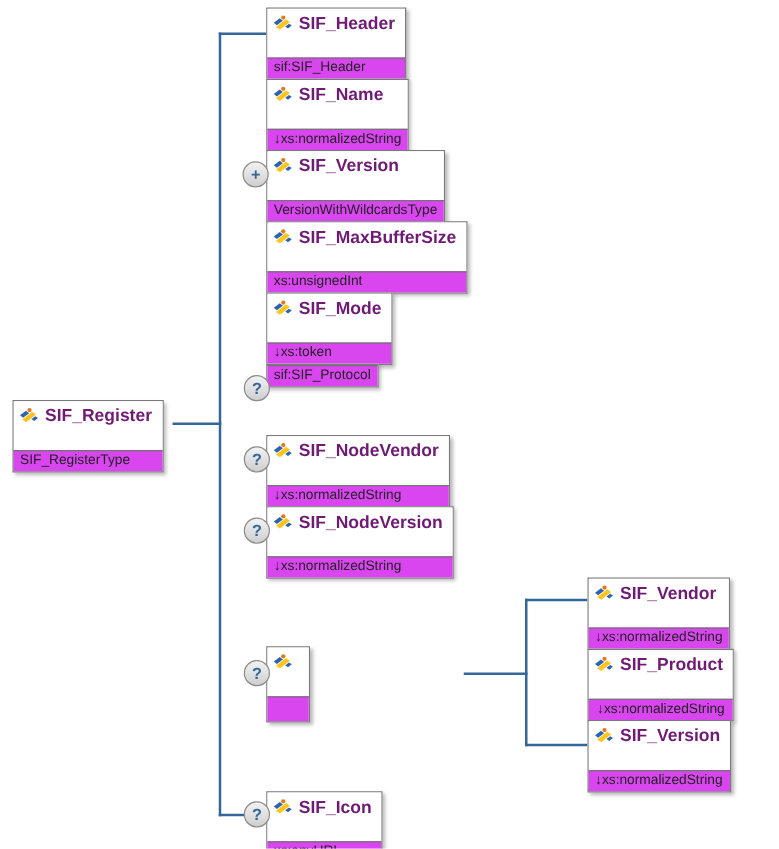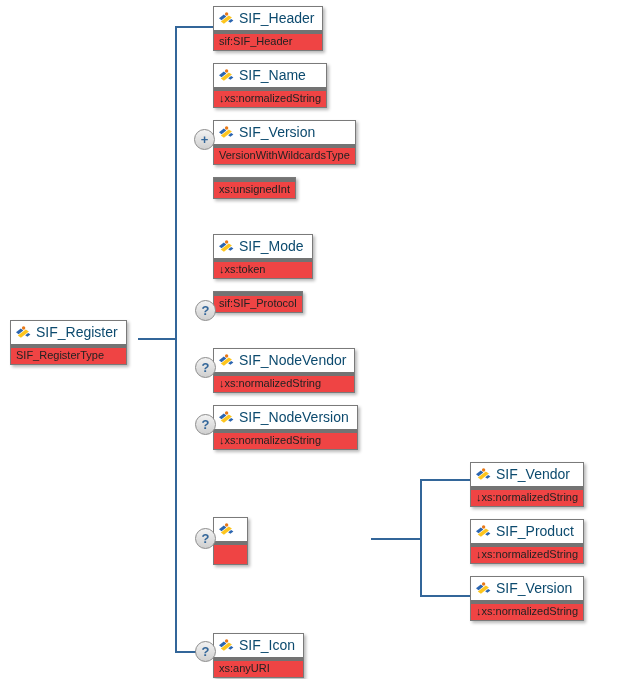--- a/index.html
+++ b/index.html
@@ -19,29 +19,29 @@
   .node {
     position:absolute;
     background:#ffffff;
     border:1px solid #7a7a7a;
     box-shadow:2px 2px 3px rgba(0,0,0,0.28);
     white-space:nowrap;
     z-index:2;
   }
   .node-title {
     display:flex; align-items:center;
-    padding:2px 8px 2px 4px;
+    padding:2px 8px 18px 4px;
     background:#ffffff;
-    font-weight:normal; font-size:14px; color:#0c4a6e;
+    font-weight:bold; font-size:14px; color:#701a75;
     height:19px; line-height:19px;
   }
   .node-title .elem-icon { margin-right:5px; flex:0 0 auto; }
   .node-type {
-    background:#ef4444;
-    border-top:4px solid #737373;
+    background:#d946ef;
+    border-top:1px solid #737373;
     padding:1px 5px 2px 5px;
     font-size:11px; color:#222222;
     min-height:13px; line-height:13px;
   }
   .node.tall .node-type { height:16px; }
 
   
   .badge {
     position:absolute;
     width:19px; height:19px;
@@ -115,20 +115,29 @@
           <path d="M1,6.2 L5.8,2.6 L8.3,4.6 L3.5,8.2 Z" fill="#2b65b0"></path>
           <path d="M2.8,9.6 L10.8,3.4 L13.9,5.6 L5.9,11.8 Z" fill="#fdc51e"></path>
           <path d="M10.2,9.2 L13.2,6.9 L15.4,8.4 L12.4,10.7 Z" fill="#2b65b0"></path>
         </svg>
       <span>SIF_Version</span>
     </div>
     <div class="node-type">VersionWithWildcardsType</div>
   </div>
 
   <div class="node" style="left:213px; top:177px;">
+    <div class="node-title">
+      <svg class="elem-icon" width="16" height="13" viewBox="0 0 16 13">
+          <circle cx="8.6" cy="2" r="1.7" fill="#e77817"></circle>
+          <path d="M1,6.2 L5.8,2.6 L8.3,4.6 L3.5,8.2 Z" fill="#2b65b0"></path>
+          <path d="M2.8,9.6 L10.8,3.4 L13.9,5.6 L5.9,11.8 Z" fill="#fdc51e"></path>
+          <path d="M10.2,9.2 L13.2,6.9 L15.4,8.4 L12.4,10.7 Z" fill="#2b65b0"></path>
+        </svg>
+      <span>SIF_MaxBufferSize</span>
+    </div>
     <div class="node-type">xs:unsignedInt</div>
   </div>
 
   <div class="node" style="left:213px; top:234px;">
     <div class="node-title">
       <svg class="elem-icon" width="16" height="13" viewBox="0 0 16 13">
           <circle cx="8.6" cy="2" r="1.7" fill="#e77817"></circle>
           <path d="M1,6.2 L5.8,2.6 L8.3,4.6 L3.5,8.2 Z" fill="#2b65b0"></path>
           <path d="M2.8,9.6 L10.8,3.4 L13.9,5.6 L5.9,11.8 Z" fill="#fdc51e"></path>
           <path d="M10.2,9.2 L13.2,6.9 L15.4,8.4 L12.4,10.7 Z" fill="#2b65b0"></path>

